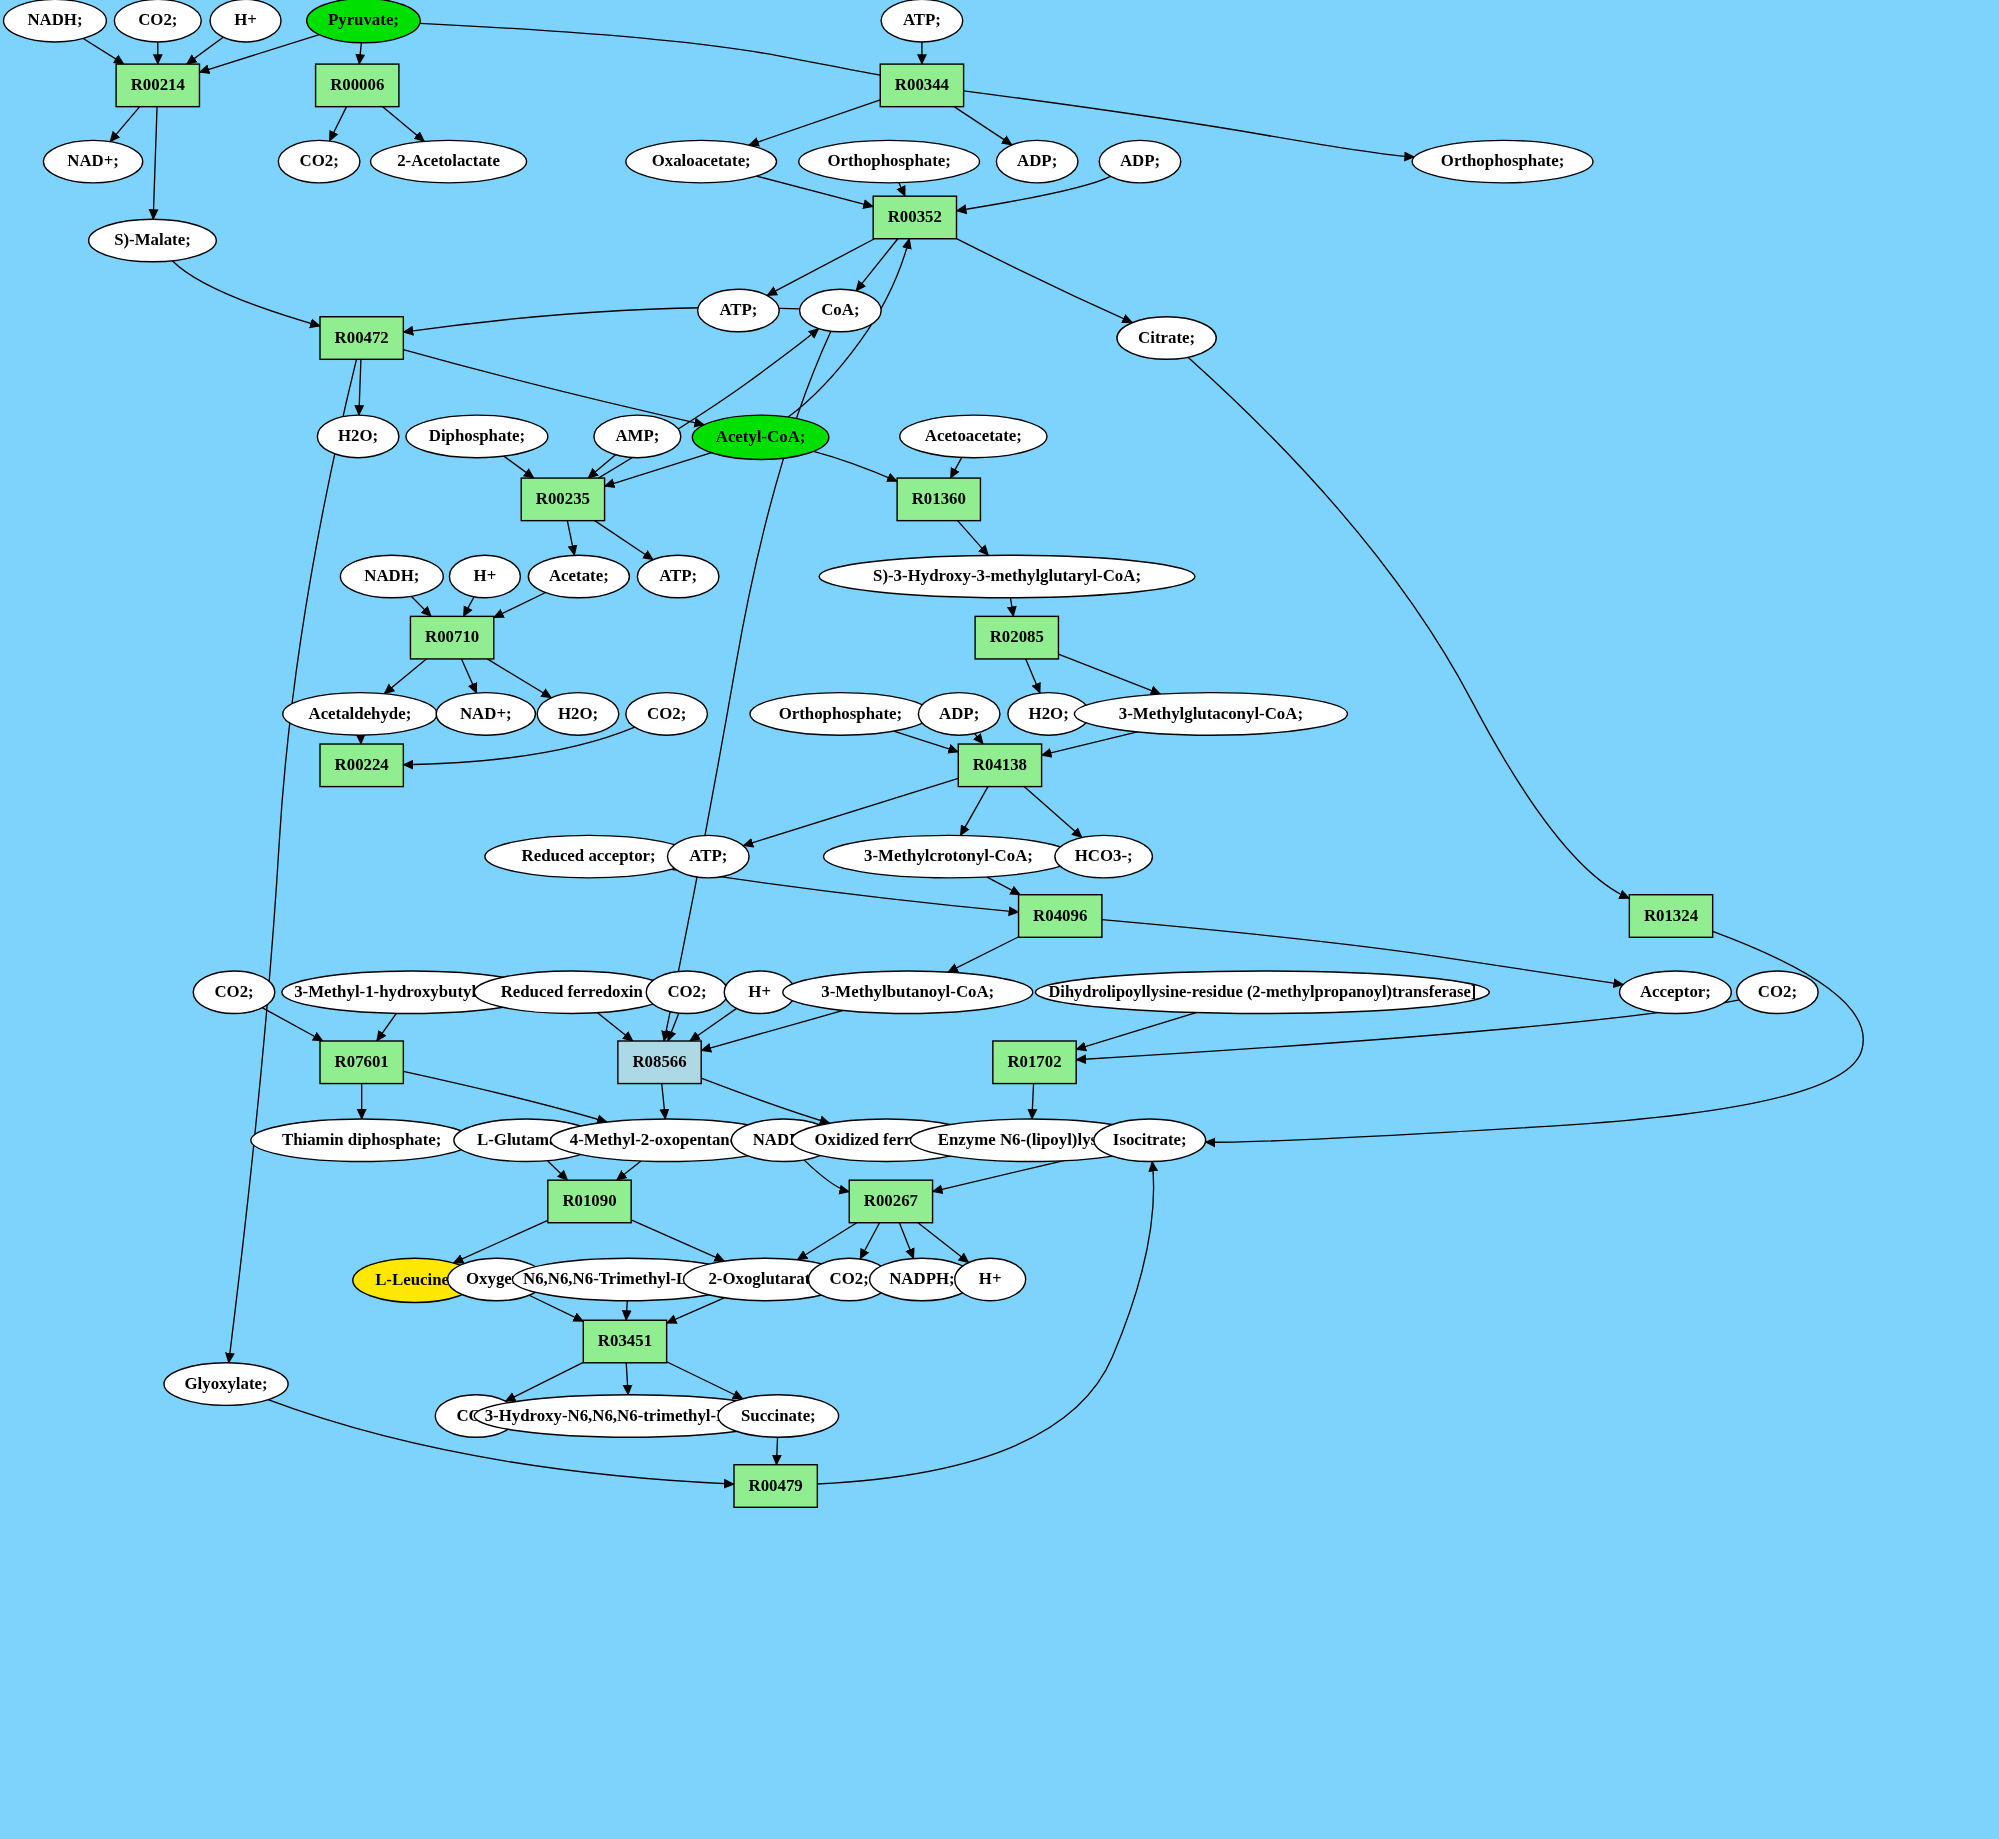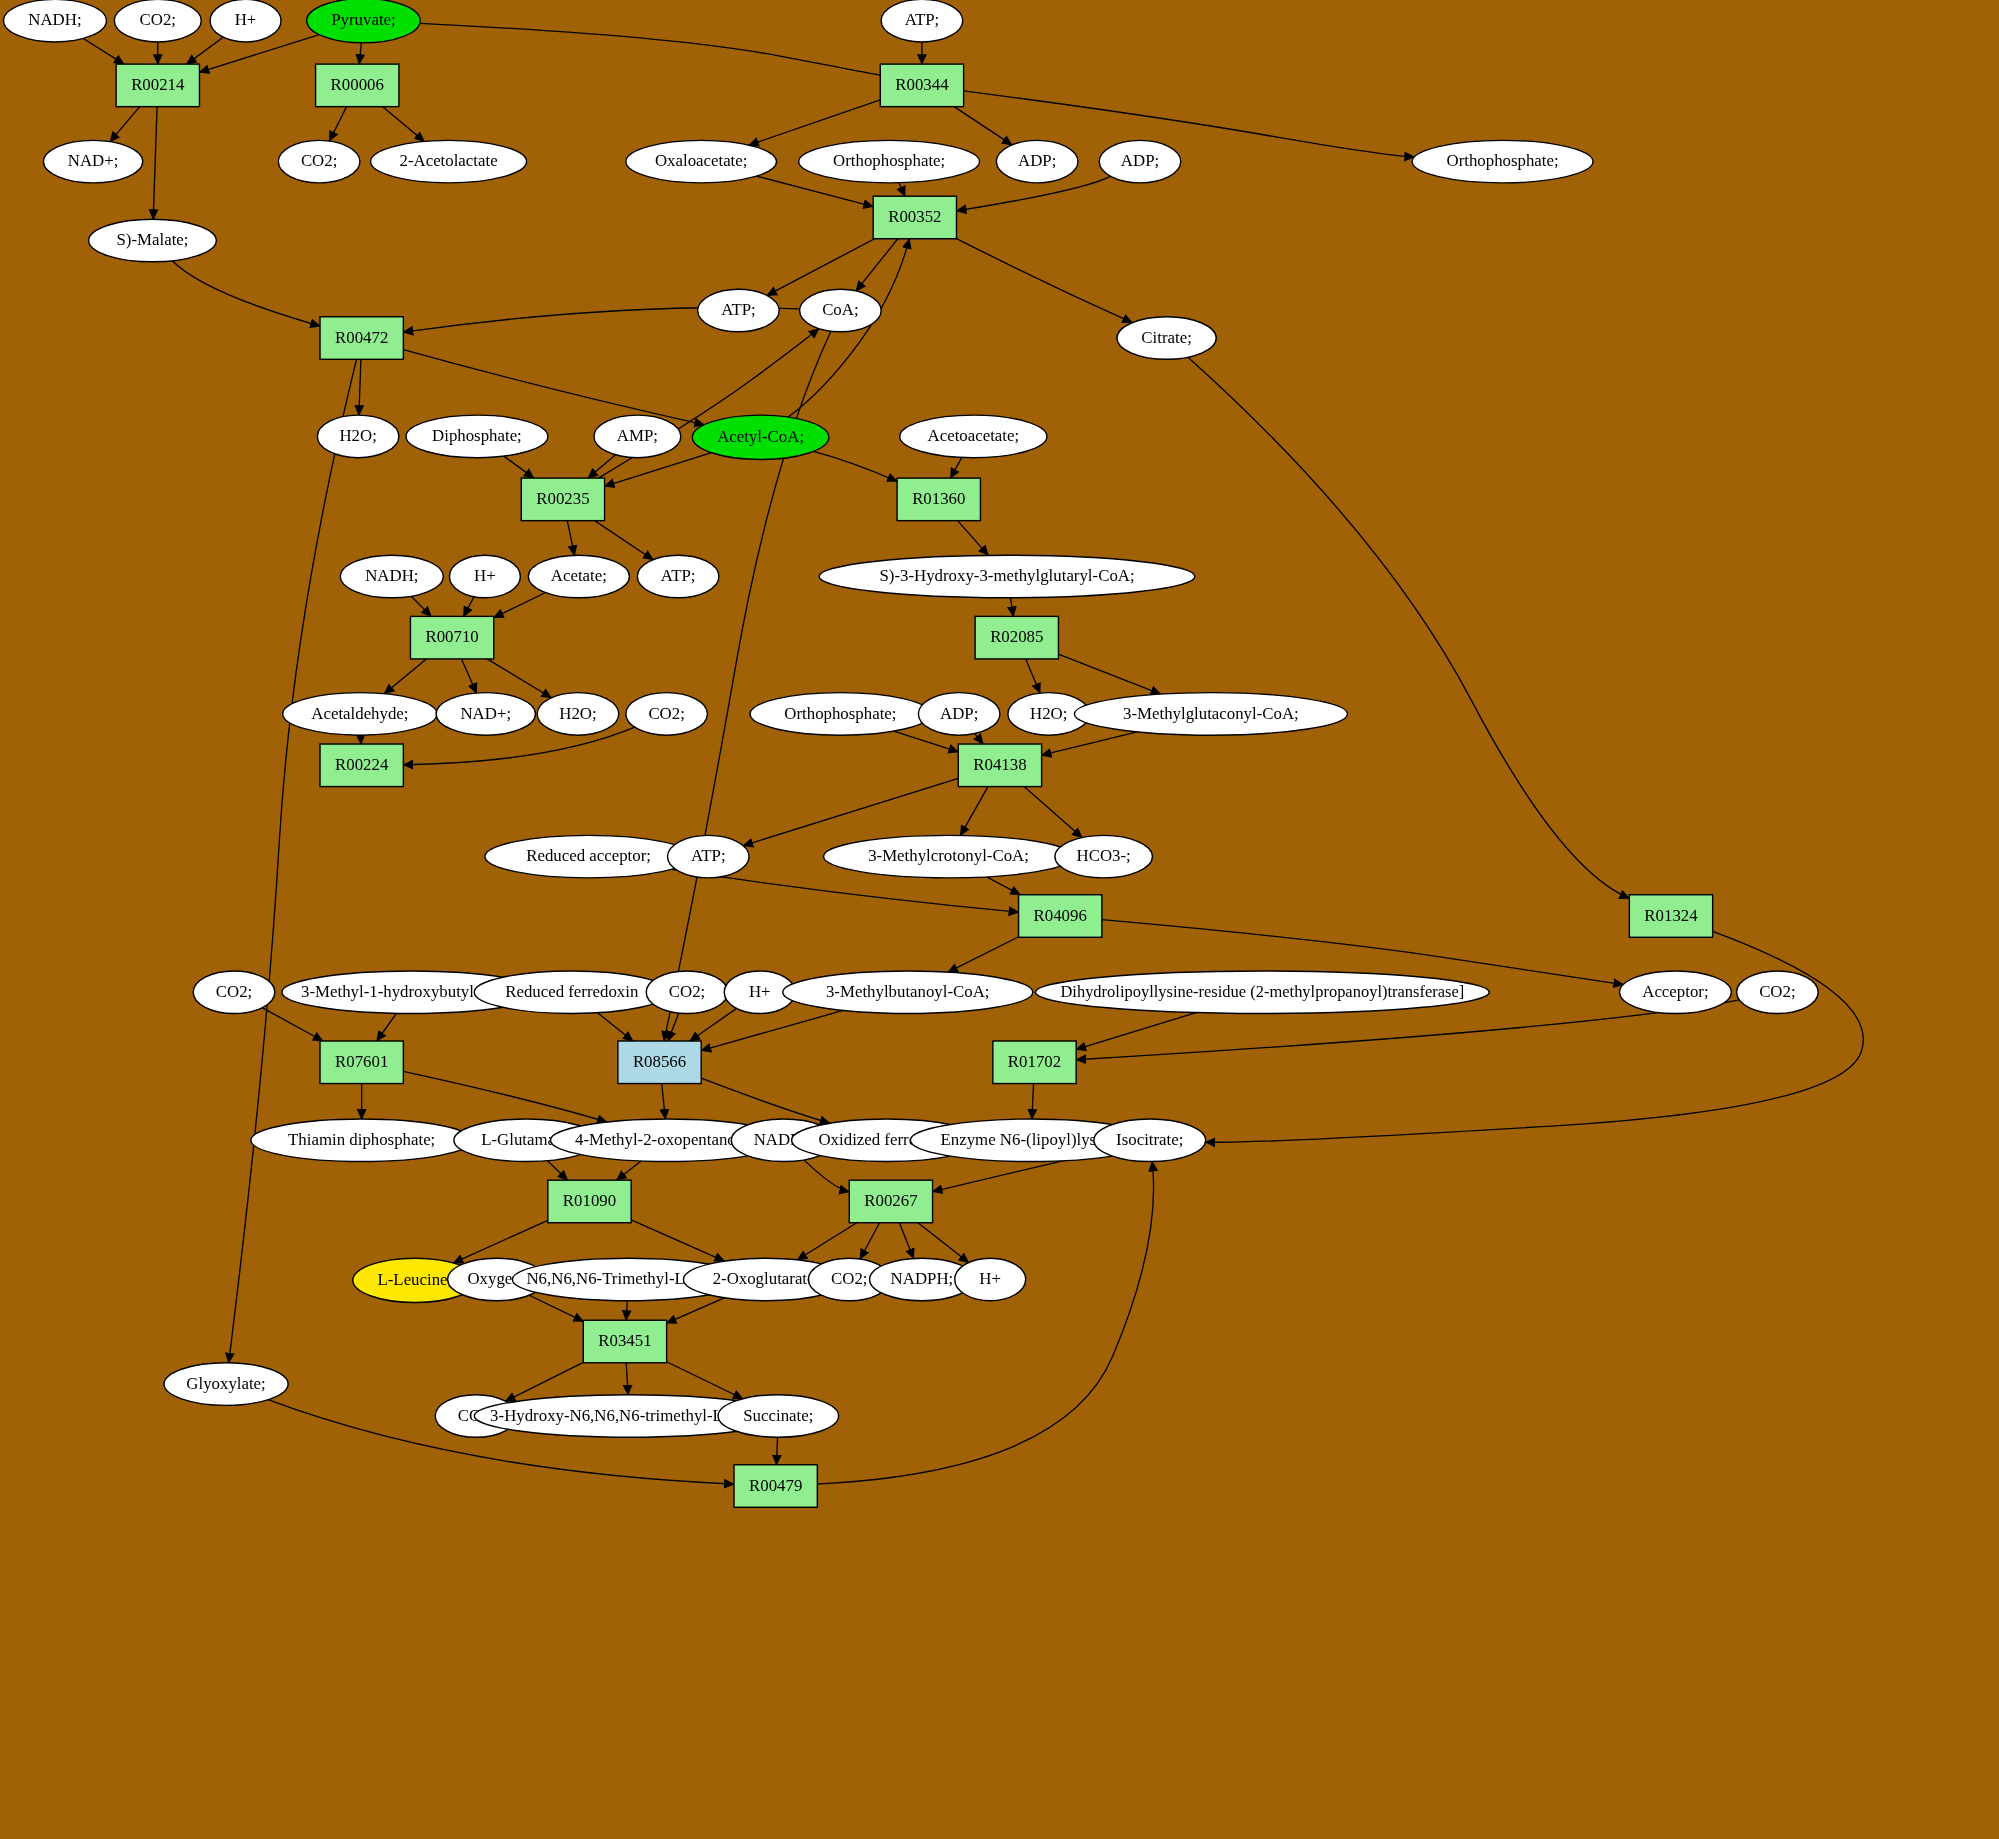--- a/index.html
+++ b/index.html
@@ -1,17 +1,17 @@
 <!DOCTYPE html>
 <html style="font-size:14px"><head>
 <meta charset="utf-8">
 <style>
   html,body{margin:0;padding:0;background:#ffffff;}
-  #canvas{position:relative;width:1999px;height:1840px;background:#a16207;
-          font-family:"Liberation Serif", serif;}
+  #canvas{position:relative;width:1999px;height:1840px;background:#7dd3fc;
+          font-family:"Liberation Serif", serif;font-weight:bold;}
   svg{position:absolute;left:0;top:0;width:1999px;height:1840px;}
   .nodeEllipse{fill:#ffffff;stroke:#000000;stroke-width:1.6;}
   .nodeEllipse.green{fill:#00e000;}
   .nodeEllipse.yellow{fill:#ffe800;}
   .nodeRect{fill:#90ee90;stroke:#000000;stroke-width:1.6;}
   .nodeRect.blue{fill:#add8e6;}
   .nlabel{font-family:"Liberation Serif", serif;font-size:19px;fill:#000;
           text-anchor:middle;dominant-baseline:middle;}
   .edge{fill:none;stroke:#000000;stroke-width:1.5;}
 </style>

